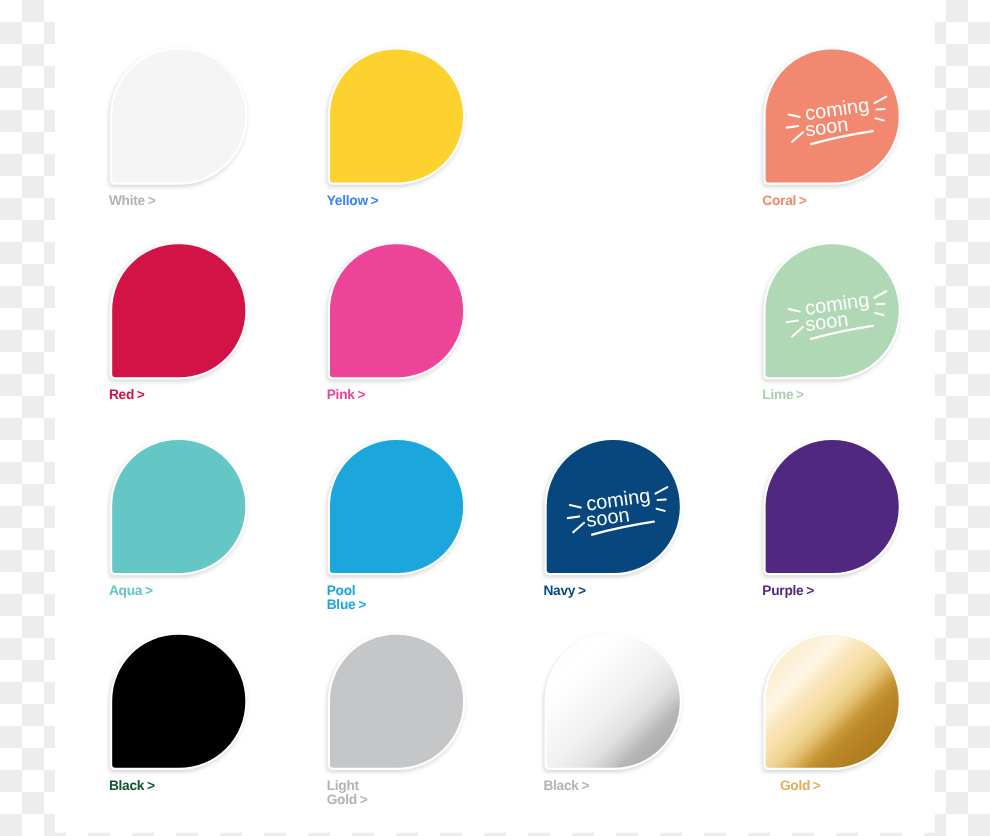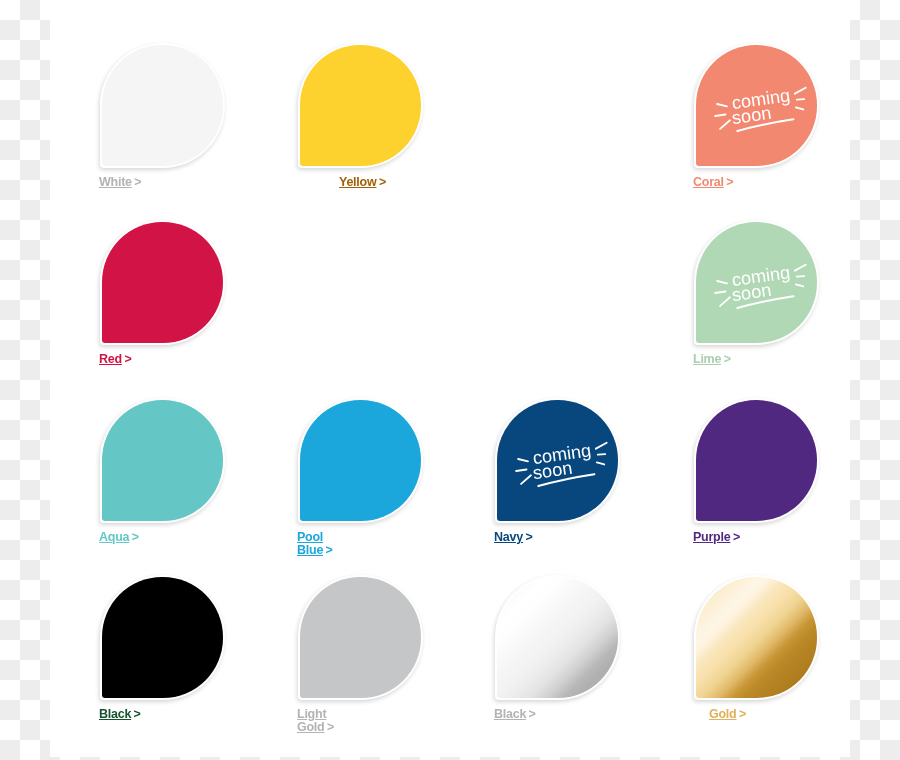--- a/index.html
+++ b/index.html
@@ -20,21 +20,21 @@
     background:#ffffff;
     box-shadow:-1px 2px 4px rgba(0,0,0,.16);
   }
   .swatch .fill{
     position:absolute;left:2px;top:2px;right:2px;bottom:2px;
     border-radius:60px 60px 60px 3px;
   }
   .label{
     position:absolute;left:-1px;top:133px;
     font-size:12.5px;font-weight:bold;line-height:12.5px;
-    letter-spacing:-0.25px;white-space:pre-line;text-decoration:underline;
+    letter-spacing:-0.25px;white-space:pre-line;
   }
   .label .chev{font-weight:bold;margin-left:2.5px;display:inline-block;}
 
   
   .cs{
     position:absolute;left:2px;top:2px;width:121px;height:121px;
     pointer-events:none;
   }
   .cs text{font-family:"Liberation Sans",sans-serif;font-size:18.5px;fill:#ffffff;}
 </style>
@@ -47,21 +47,21 @@
         <div class="cell" style="left: 50px; top: 43px;">
           <div class="swatch">
             <div class="fill" style="background: rgb(245, 245, 245);"></div>
           </div>
           <div class="label" style="color: rgb(179, 179, 179);"><span>White</span><span class="chev">&gt;</span></div>
         </div>
         <div class="cell" style="left: 248px; top: 43px;">
           <div class="swatch">
             <div class="fill" style="background: rgb(253, 209, 46);"></div>
           </div>
-          <div class="label" style="color: #a16207; margin-left: 42px;"><span>Yellow</span><span class="chev">&gt;</span></div>
+          <div class="label" style="color: #3b82f6;"><span>Yellow</span><span class="chev">&gt;</span></div>
         </div>
         <div class="cell" style="left: 644px; top: 43px;">
           <div class="swatch">
             <div class="fill" style="background: rgb(242, 136, 112);"></div>
             <svg class="cs" viewBox="0 0 123 123" width="121" height="121">
               <g fill="none" stroke="#ffffff" stroke-width="1.9" stroke-linecap="round">
                 <path d="M21.5 60 L31.5 62.3"></path>
                 <path d="M19.5 72.2 L30 70.6"></path>
                 <path d="M34.5 76.5 L24.5 85.3"></path>
                 <path d="M100.5 49.5 L111.5 43.5"></path>
@@ -75,20 +75,26 @@
               <path d="M42 87.5 Q69 80 99 75.5" fill="none" stroke="#ffffff" stroke-width="2.1" stroke-linecap="round"></path>
             </svg>
           </div>
           <div class="label" style="color: rgb(242, 136, 112);"><span>Coral</span><span class="chev">&gt;</span></div>
         </div>
         <div class="cell" style="left: 50px; top: 220px;">
           <div class="swatch">
             <div class="fill" style="background: rgb(210, 19, 69);"></div>
           </div>
           <div class="label" style="color: rgb(210, 19, 69);"><span>Red</span><span class="chev">&gt;</span></div>
+        </div>
+        <div class="cell" style="left: 248px; top: 220px;">
+          <div class="swatch">
+            <div class="fill" style="background: rgb(236, 68, 151);"></div>
+          </div>
+          <div class="label" style="color: rgb(236, 68, 151);"><span>Pink</span><span class="chev">&gt;</span></div>
         </div>
         <div class="cell" style="left: 644px; top: 220px;">
           <div class="swatch">
             <div class="fill" style="background: rgb(176, 216, 181);"></div>
             <svg class="cs" viewBox="0 0 123 123" width="121" height="121">
               <g fill="none" stroke="#ffffff" stroke-width="1.9" stroke-linecap="round">
                 <path d="M21.5 60 L31.5 62.3"></path>
                 <path d="M19.5 72.2 L30 70.6"></path>
                 <path d="M34.5 76.5 L24.5 85.3"></path>
                 <path d="M100.5 49.5 L111.5 43.5"></path>

